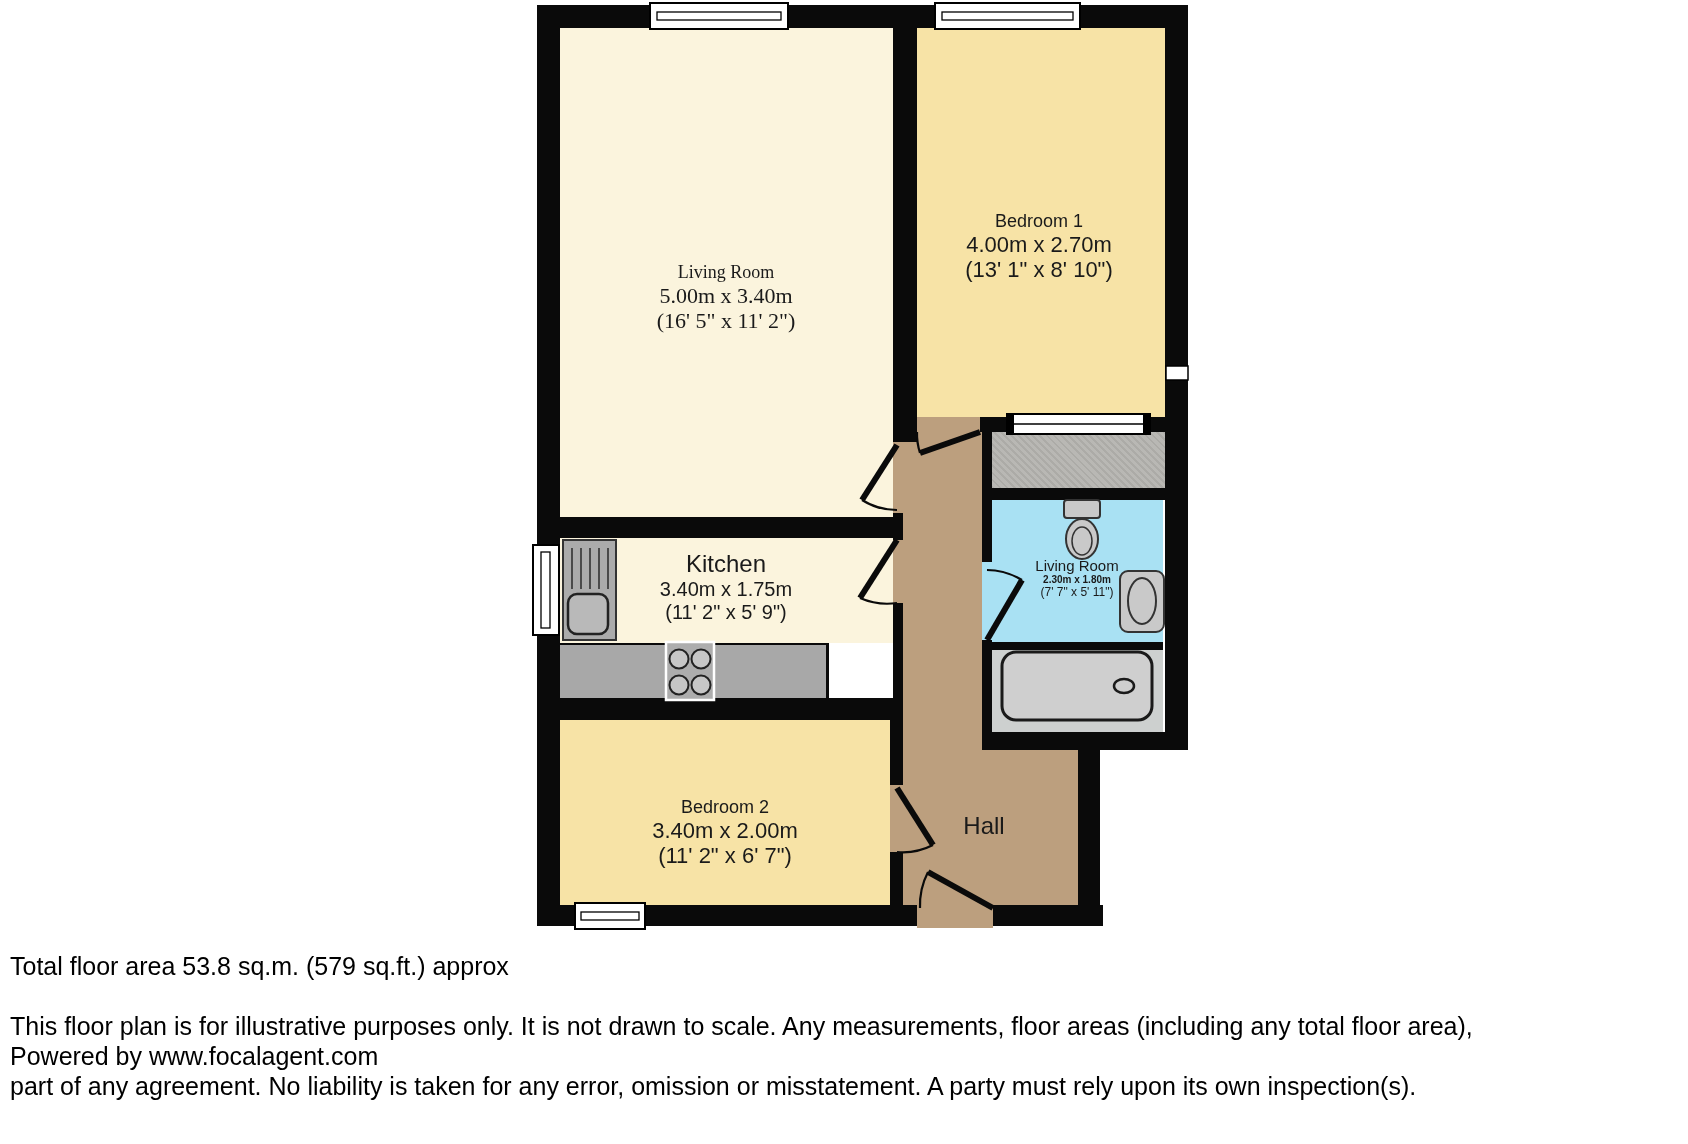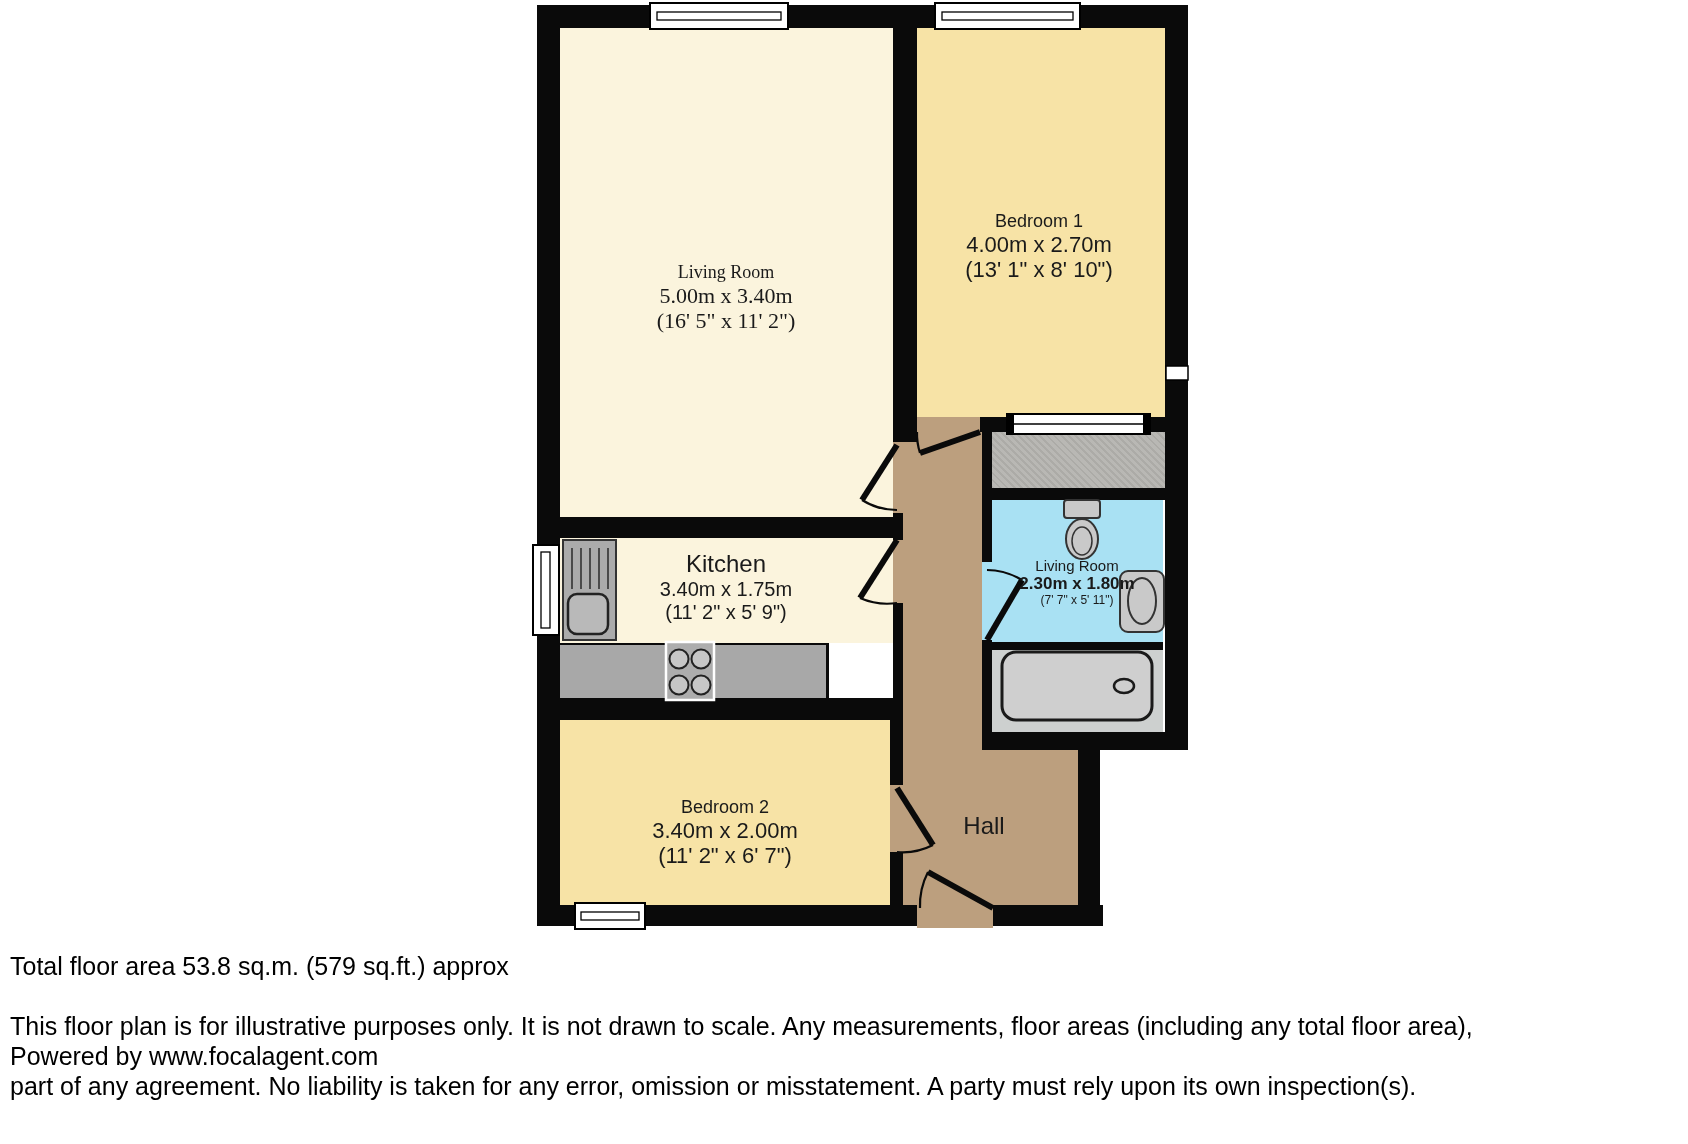--- a/index.html
+++ b/index.html
@@ -7,21 +7,21 @@
           font-family:"Liberation Sans", sans-serif;color:#111;}
   .room{position:absolute;}
   .wall{position:absolute;background:#0a0a0a;}
   .storage-hatch{background-image:repeating-linear-gradient(45deg, rgba(0,0,0,0.05) 0 2px, rgba(255,255,255,0.05) 2px 5px);}
   .label{position:absolute;text-align:center;line-height:1.15;color:#1a1a1a;}
   .label .t-big{font-size:18px;}
   .label .t-mid{font-size:22px;}
   .label .t-kit{font-size:24px;}
   .label .t-kdim{font-size:20px;}
   .label .t-sh{font-size:15px;}
-  .label .t-shm{font-size:17px;font-weight:bold;}
+  .label .t-shm{font-size:10px;font-weight:bold;}
   .label .t-shi{font-size:12px;}
   .label .t-hall{font-size:24px;margin-top:20px;}
   svg.overlay{position:absolute;left:0;top:0;}
   .footer{position:absolute;left:10px;top:952px;width:1672px;color:#000;}
   .footer .total{font-size:25px;margin:0 0 30px 0;}
   .footer .dline{font-size:25px;line-height:30px;margin:0;}
 </style>
 </head>
 <body>
 

